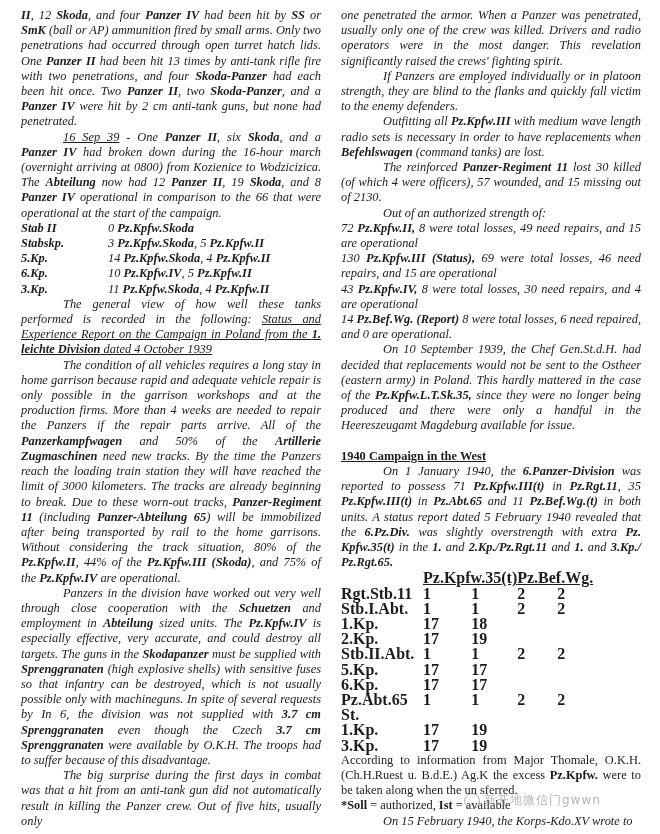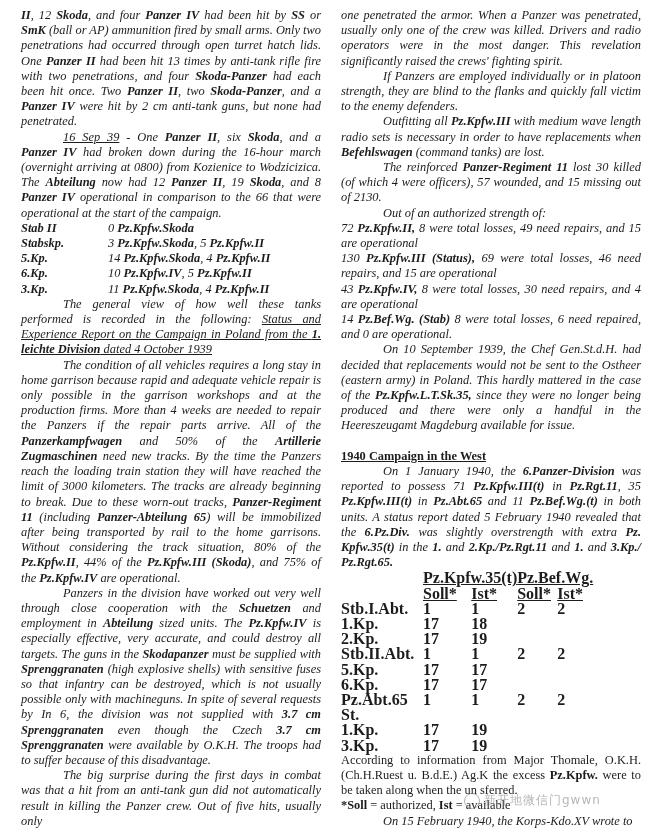--- a/index.html
+++ b/index.html
@@ -59,42 +59,42 @@
   <div class="col right">
     <p class="it">one penetrated the armor.  When a Panzer was penetrated, usually only one of the crew was killed.  Drivers and radio operators were in the most danger.  This revelation significantly raised the crews' fighting spirit.</p>
     <p class="it ind">If Panzers are employed individually or in platoon strength, they are blind to the flanks and quickly fall victim to the enemy defenders.</p>
     <p class="it ind">Outfitting all <b>Pz.Kpfw.III</b> with medium wave length radio sets is necessary in order to have replacements when <b>Befehlswagen</b> (command tanks) are lost.</p>
     <p class="it ind">The reinforced <b>Panzer-Regiment 11</b> lost 30 killed (of which 4 were officers), 57 wounded, and 15 missing out of 2130.</p>
     <p class="it ind">Out of an authorized strength of:</p>
     <div>
         <p class="it">72 <b>Pz.Kpfw.II,</b> 8 were total losses, 49 need repairs, and 15 are operational</p>
         <p class="it">130 <b>Pz.Kpfw.III (Status),</b> 69 were total losses, 46 need repairs, and 15 are operational</p>
         <p class="it">43 <b>Pz.Kpfw.IV,</b> 8 were total losses, 30 need repairs, and 4 are operational</p>
-        <p class="it">14 <b>Pz.Bef.Wg. (Stab)</b> 8 were total losses, 6 need repaired, and 0 are operational.</p>
+        <p class="it">14 <b>Pz.Bef.Wg. (Report)</b> 8 were total losses, 6 need repaired, and 0 are operational.</p>
       </div>
     <p class="ind">On 10 September 1939, the Chef Gen.St.d.H. had decided that replacements would not be sent to the Ostheer (eastern army) in Poland.  This hardly mattered in the case of the <b>Pz.Kpfw.L.T.Sk.35,</b> since they were no longer being produced and there were only a handful in the Heereszeugamt Magdeburg available for issue.</p>
     <p class="heading">1940 Campaign in the West</p>
     <p class="ind">On 1 January 1940, the <b>6.Panzer-Division</b> was reported to possess 71 <b>Pz.Kpfw.III(t)</b> in <b>Pz.Rgt.11</b>, 35 <b>Pz.Kpfw.III(t)</b> in <b>Pz.Abt.65</b> and 11 <b>Pz.Bef.Wg.(t)</b> in both units.  A status report dated 5 February 1940 revealed that the <b>6.Pz.Div.</b> was slightly overstrength with extra <b>Pz. Kpfw.35(t)</b> in the <b>1.</b> and <b>2.Kp./Pz.Rgt.11</b> and <b>1.</b> and <b>3.Kp./ Pz.Rgt.65.</b></p>
 
     <table class="tanks">
       <tbody>
         <tr class="hdr">
           <td class="lbl"></td>
           <td colspan="2"><u>Pz.Kpfw.35(t)</u></td>
           <td colspan="2"><u>Pz.Bef.Wg.</u></td>
         </tr>
-        <tr class="hdr">
-          <td class="lbl"></td>
-          <td class="c1"><u>Soll*</u></td>
-          <td class="c2"><u>Ist*</u></td>
-          <td class="c3"><u>Soll*</u></td>
-          <td class="c4"><u>Ist*</u></td>
-        </tr>
       </tbody>
       <tbody id="table-body">
+          <tr>
+            <td class="lbl">Rgt.Stb.11</td>
+            <td class="c1">1</td>
+            <td class="c2">1</td>
+            <td class="c3">2</td>
+            <td class="c4">2</td>
+          </tr>
           <tr>
             <td class="lbl">Stb.I.Abt.</td>
             <td class="c1">1</td>
             <td class="c2">1</td>
             <td class="c3">2</td>
             <td class="c4">2</td>
           </tr>
           <tr>
             <td class="lbl">1.Kp.</td>
             <td class="c1">17</td>

